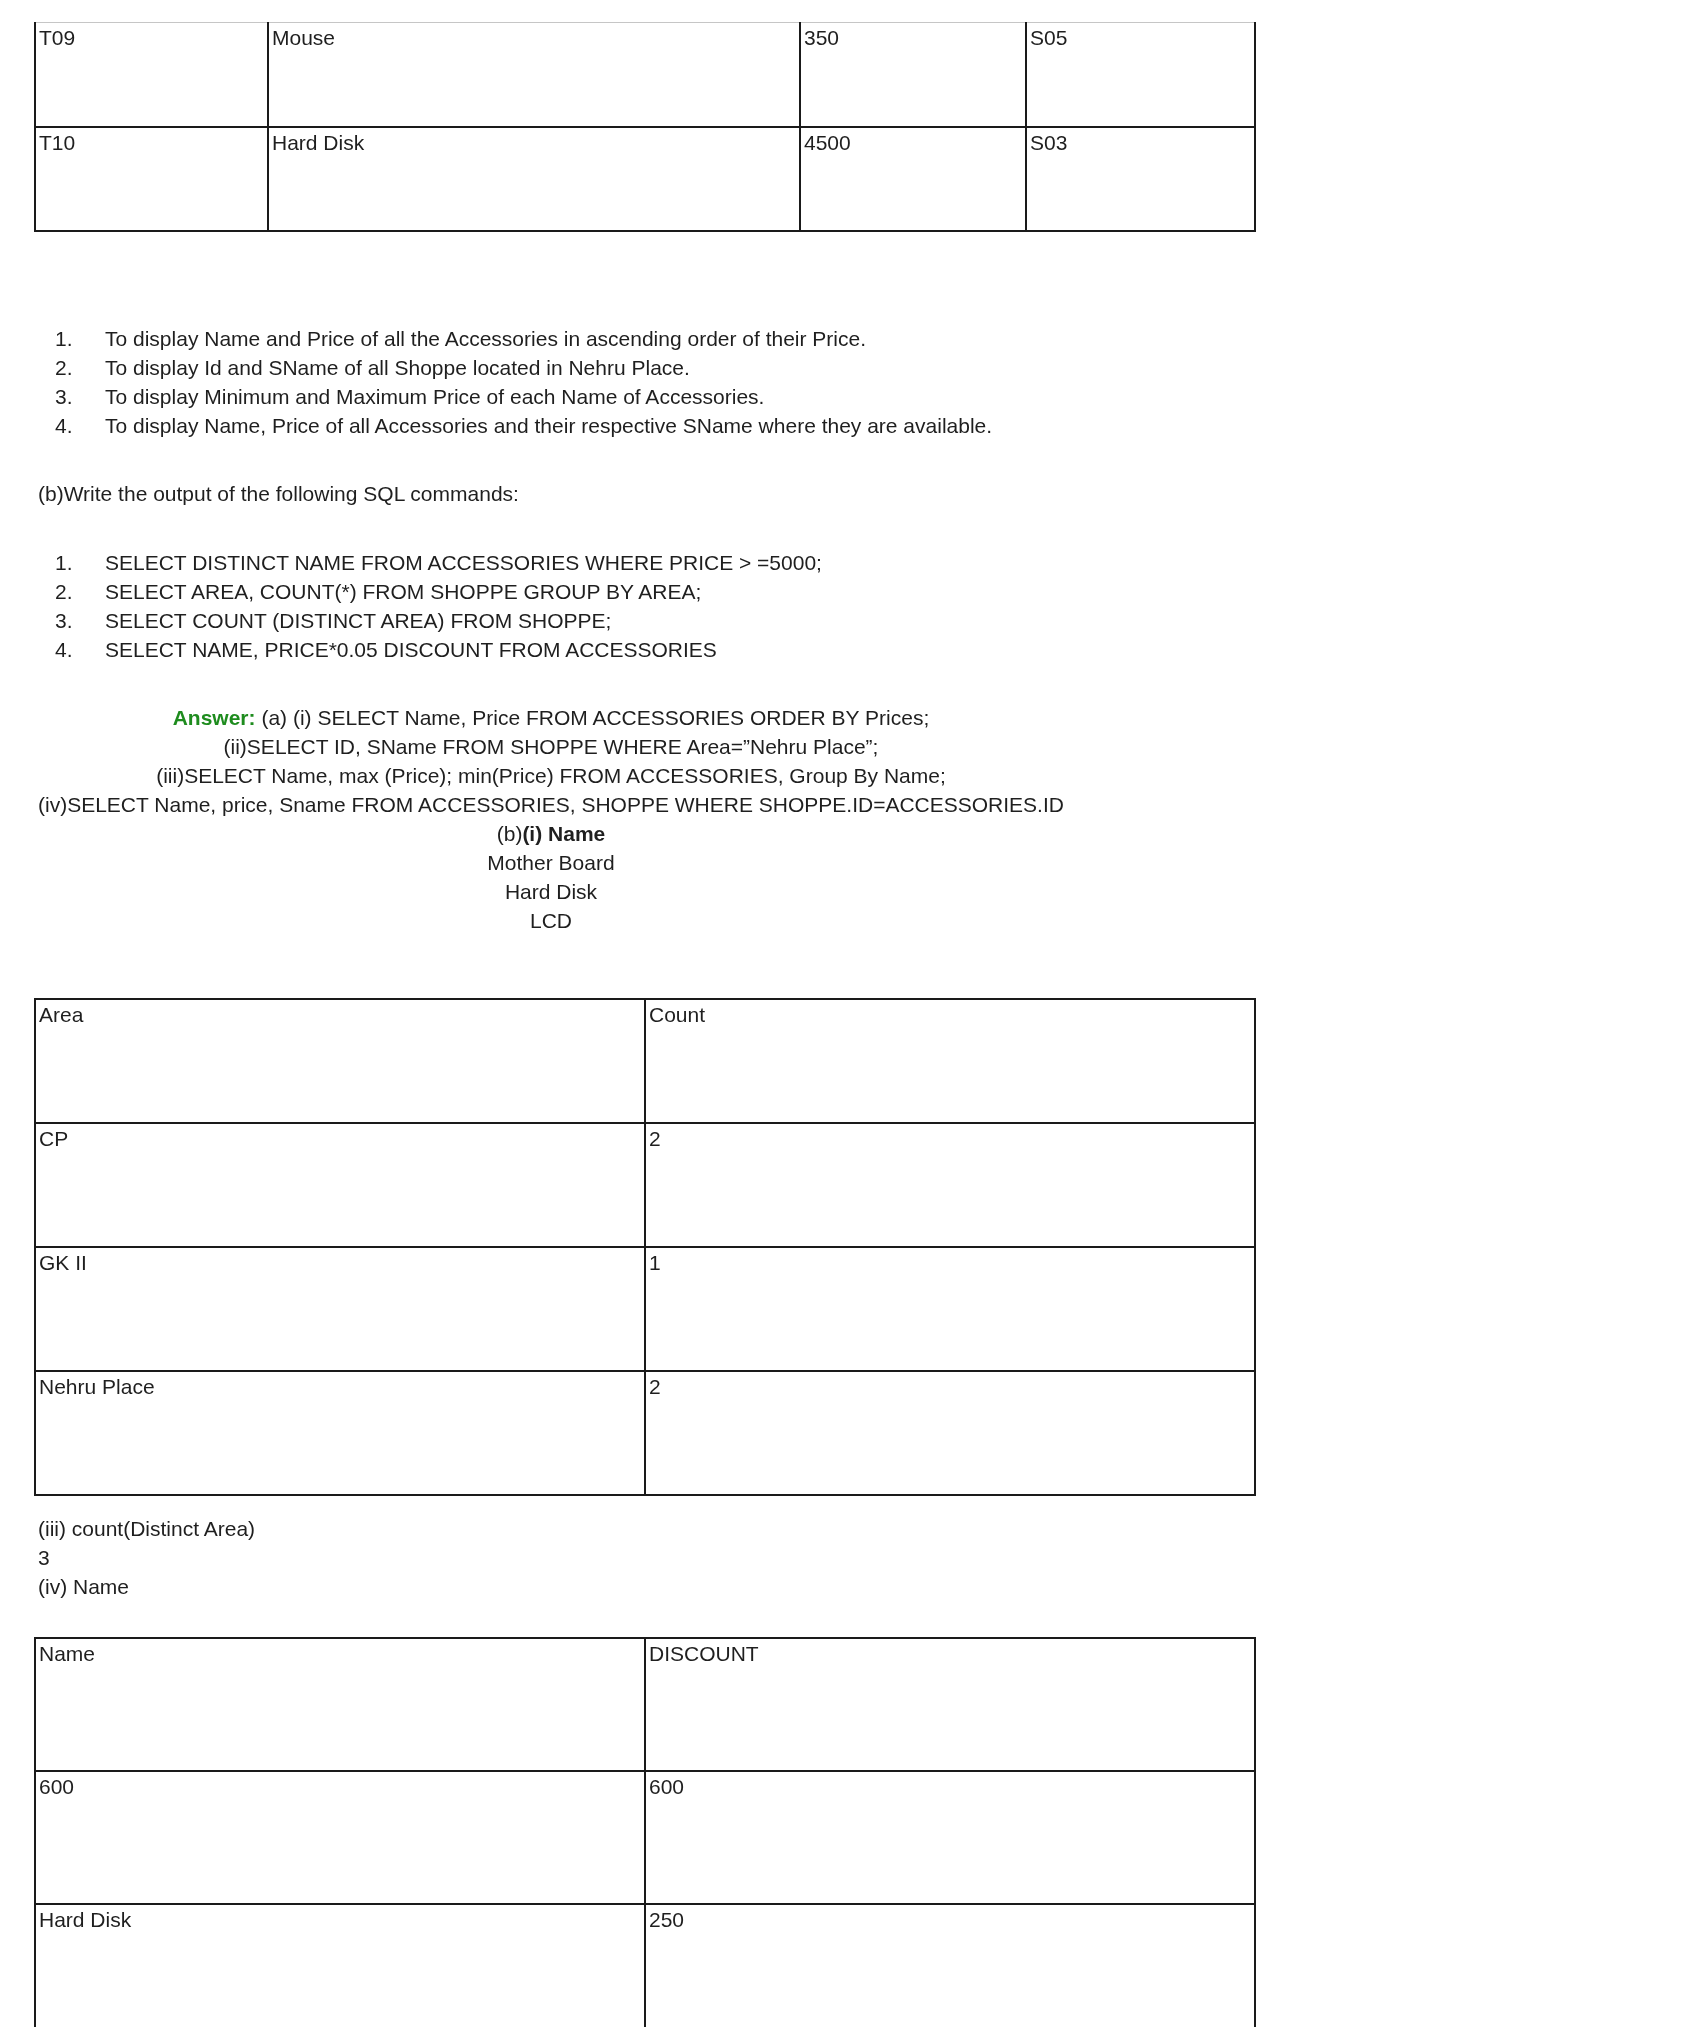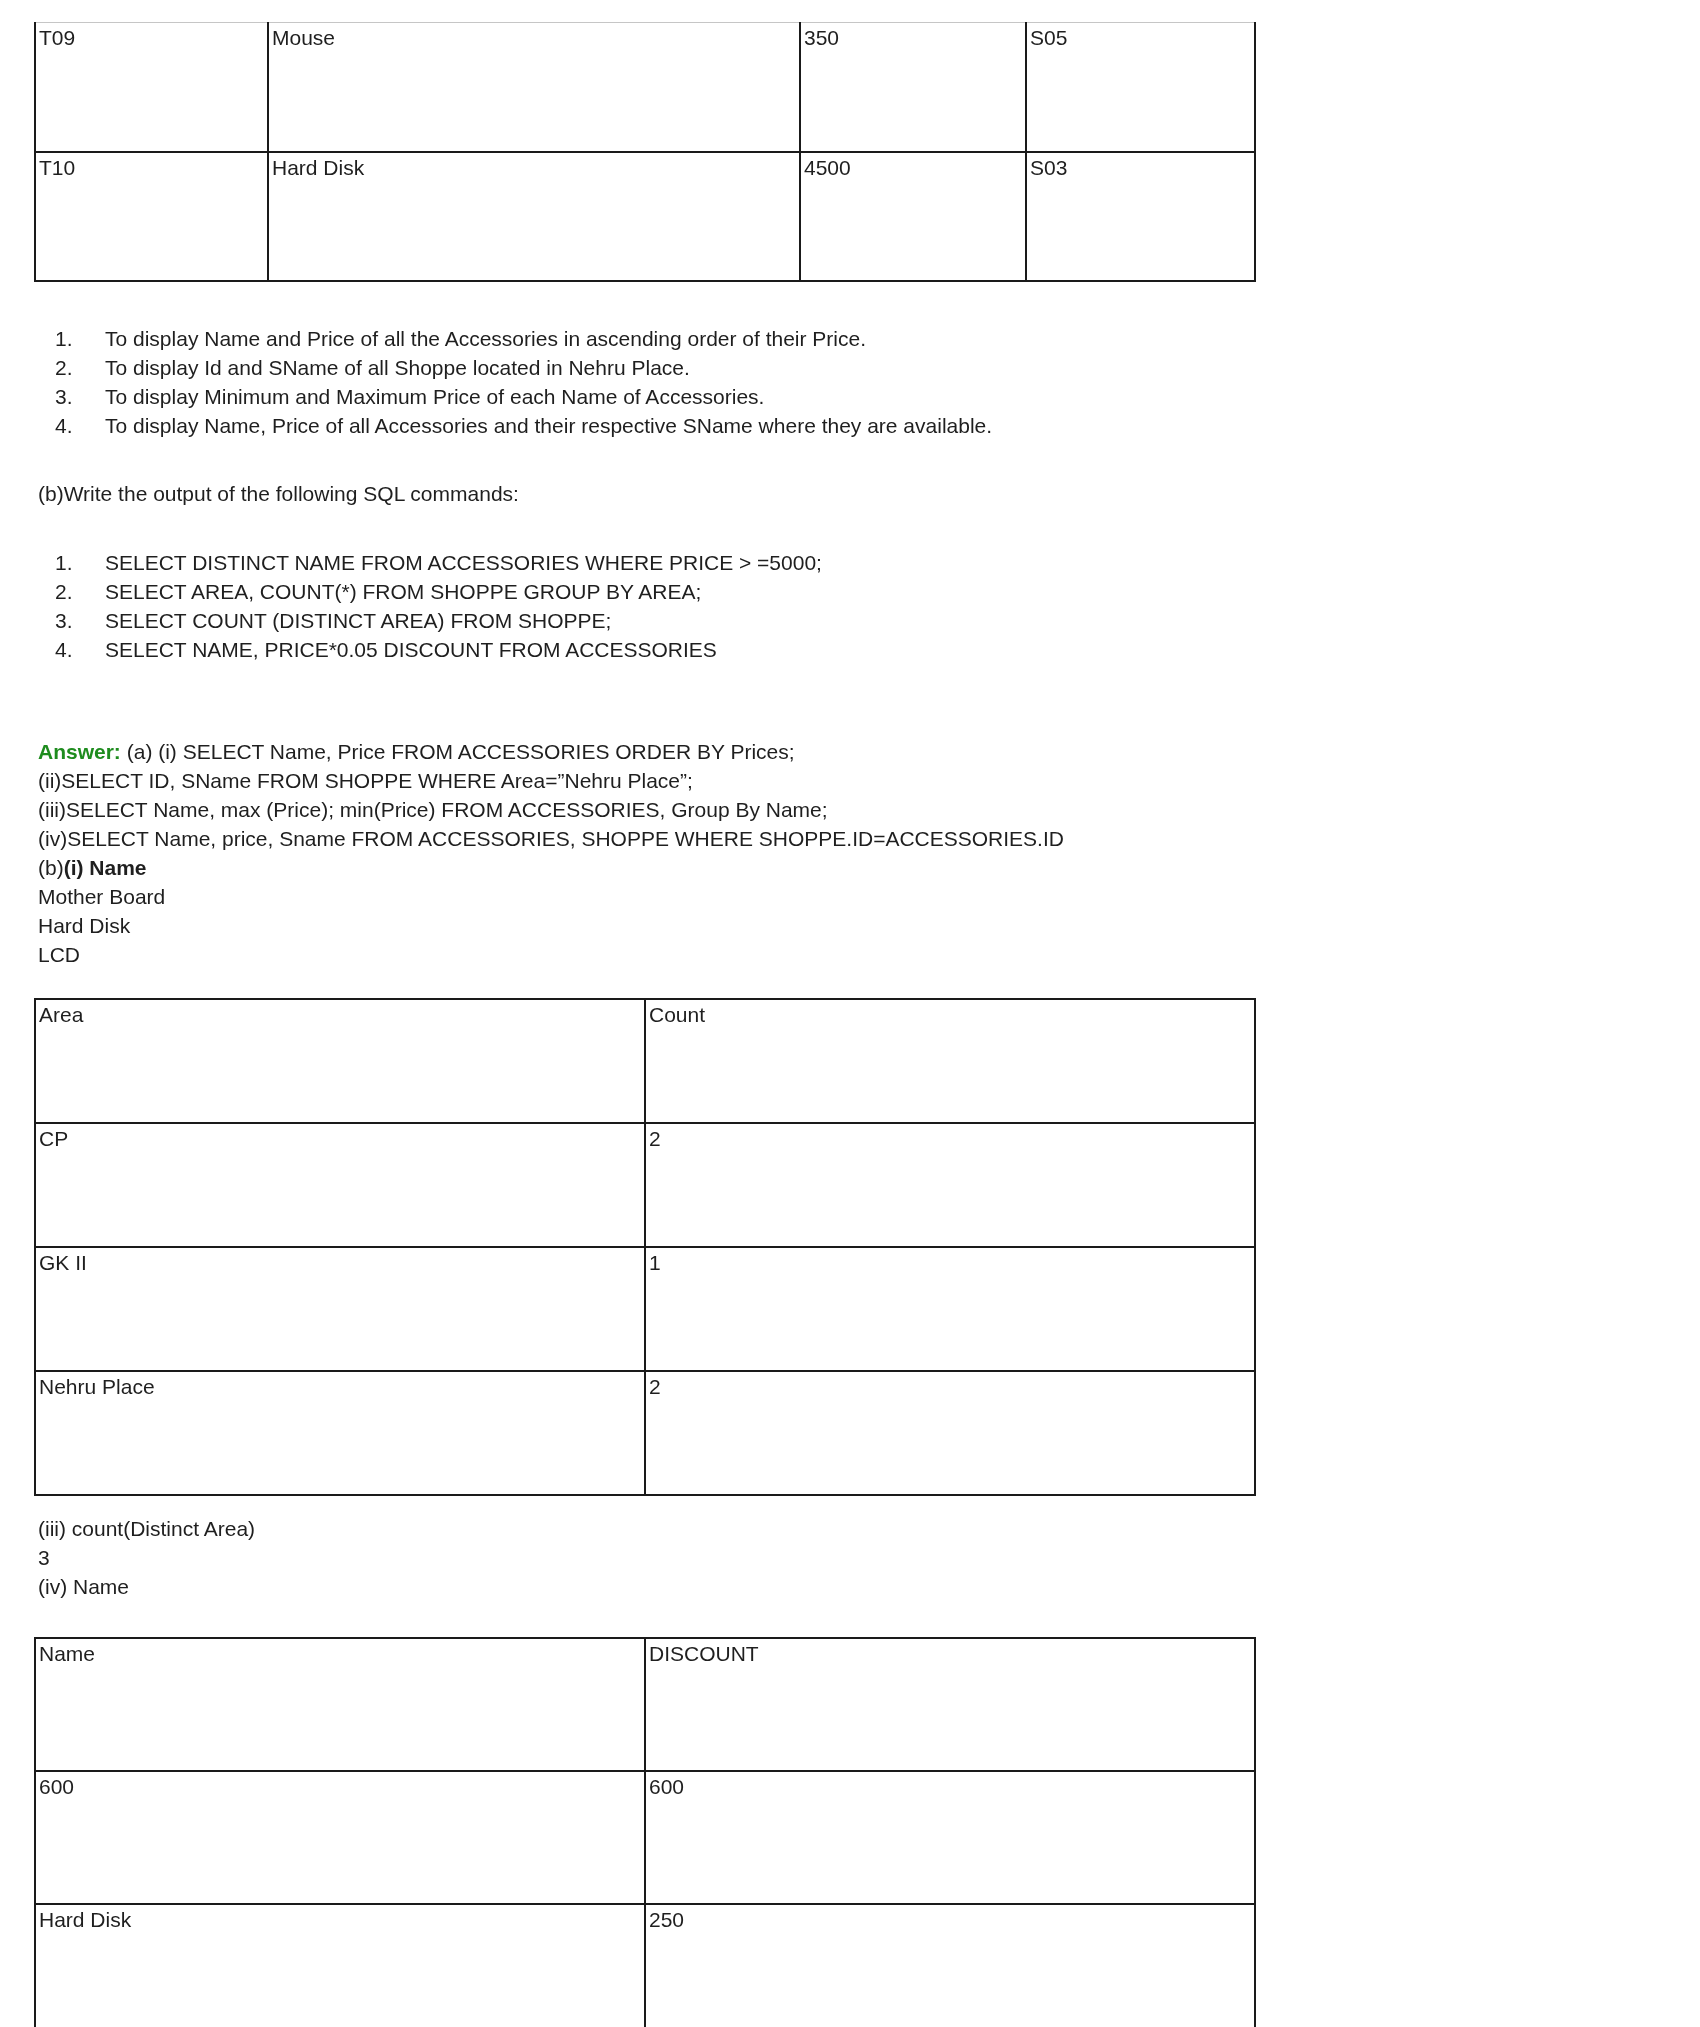--- a/index.html
+++ b/index.html
@@ -25,41 +25,41 @@
   table.grid td {
     border: 2px solid #1a1a1a;
     vertical-align: top;
     padding: 1px 4px 0 3px;
     font-size: 21px;
     line-height: 27px;
     overflow: hidden;
     white-space: nowrap;
   }
   #top-table { top: 22px; }
-  #top-table td { height: 129px; }
+  #top-table td { height: 104px; }
   #top-table tr:first-child td { border-top: 1px solid #c6c6c6; }
 
   #area-table { top: 998px; }
   #area-table td { height: 124px; }
 
   #discount-table { top: 1637px; }
   #discount-table td { height: 133px; }
 
   
   .textblock {
     position: absolute;
     left: 38px;
     font-size: 21px;
     line-height: 29px;
     white-space: nowrap;
   }
   #tasks-list   { top: 324px; }
   #b-intro      { top: 479px; }
   #sql-list     { top: 548px; }
-  #answer-block { top: 737px; }
+  #answer-block { top: 703px; text-align: center; }
   #iii-block    { top: 1514px; }
 
   .list-row { display: flex; }
   .list-num {
     flex: none;
     width: 50px;
     margin-left: 17px;
   }
   .bold  { font-weight: bold; }
   .green { color: #1e8c1e; font-weight: bold; }

